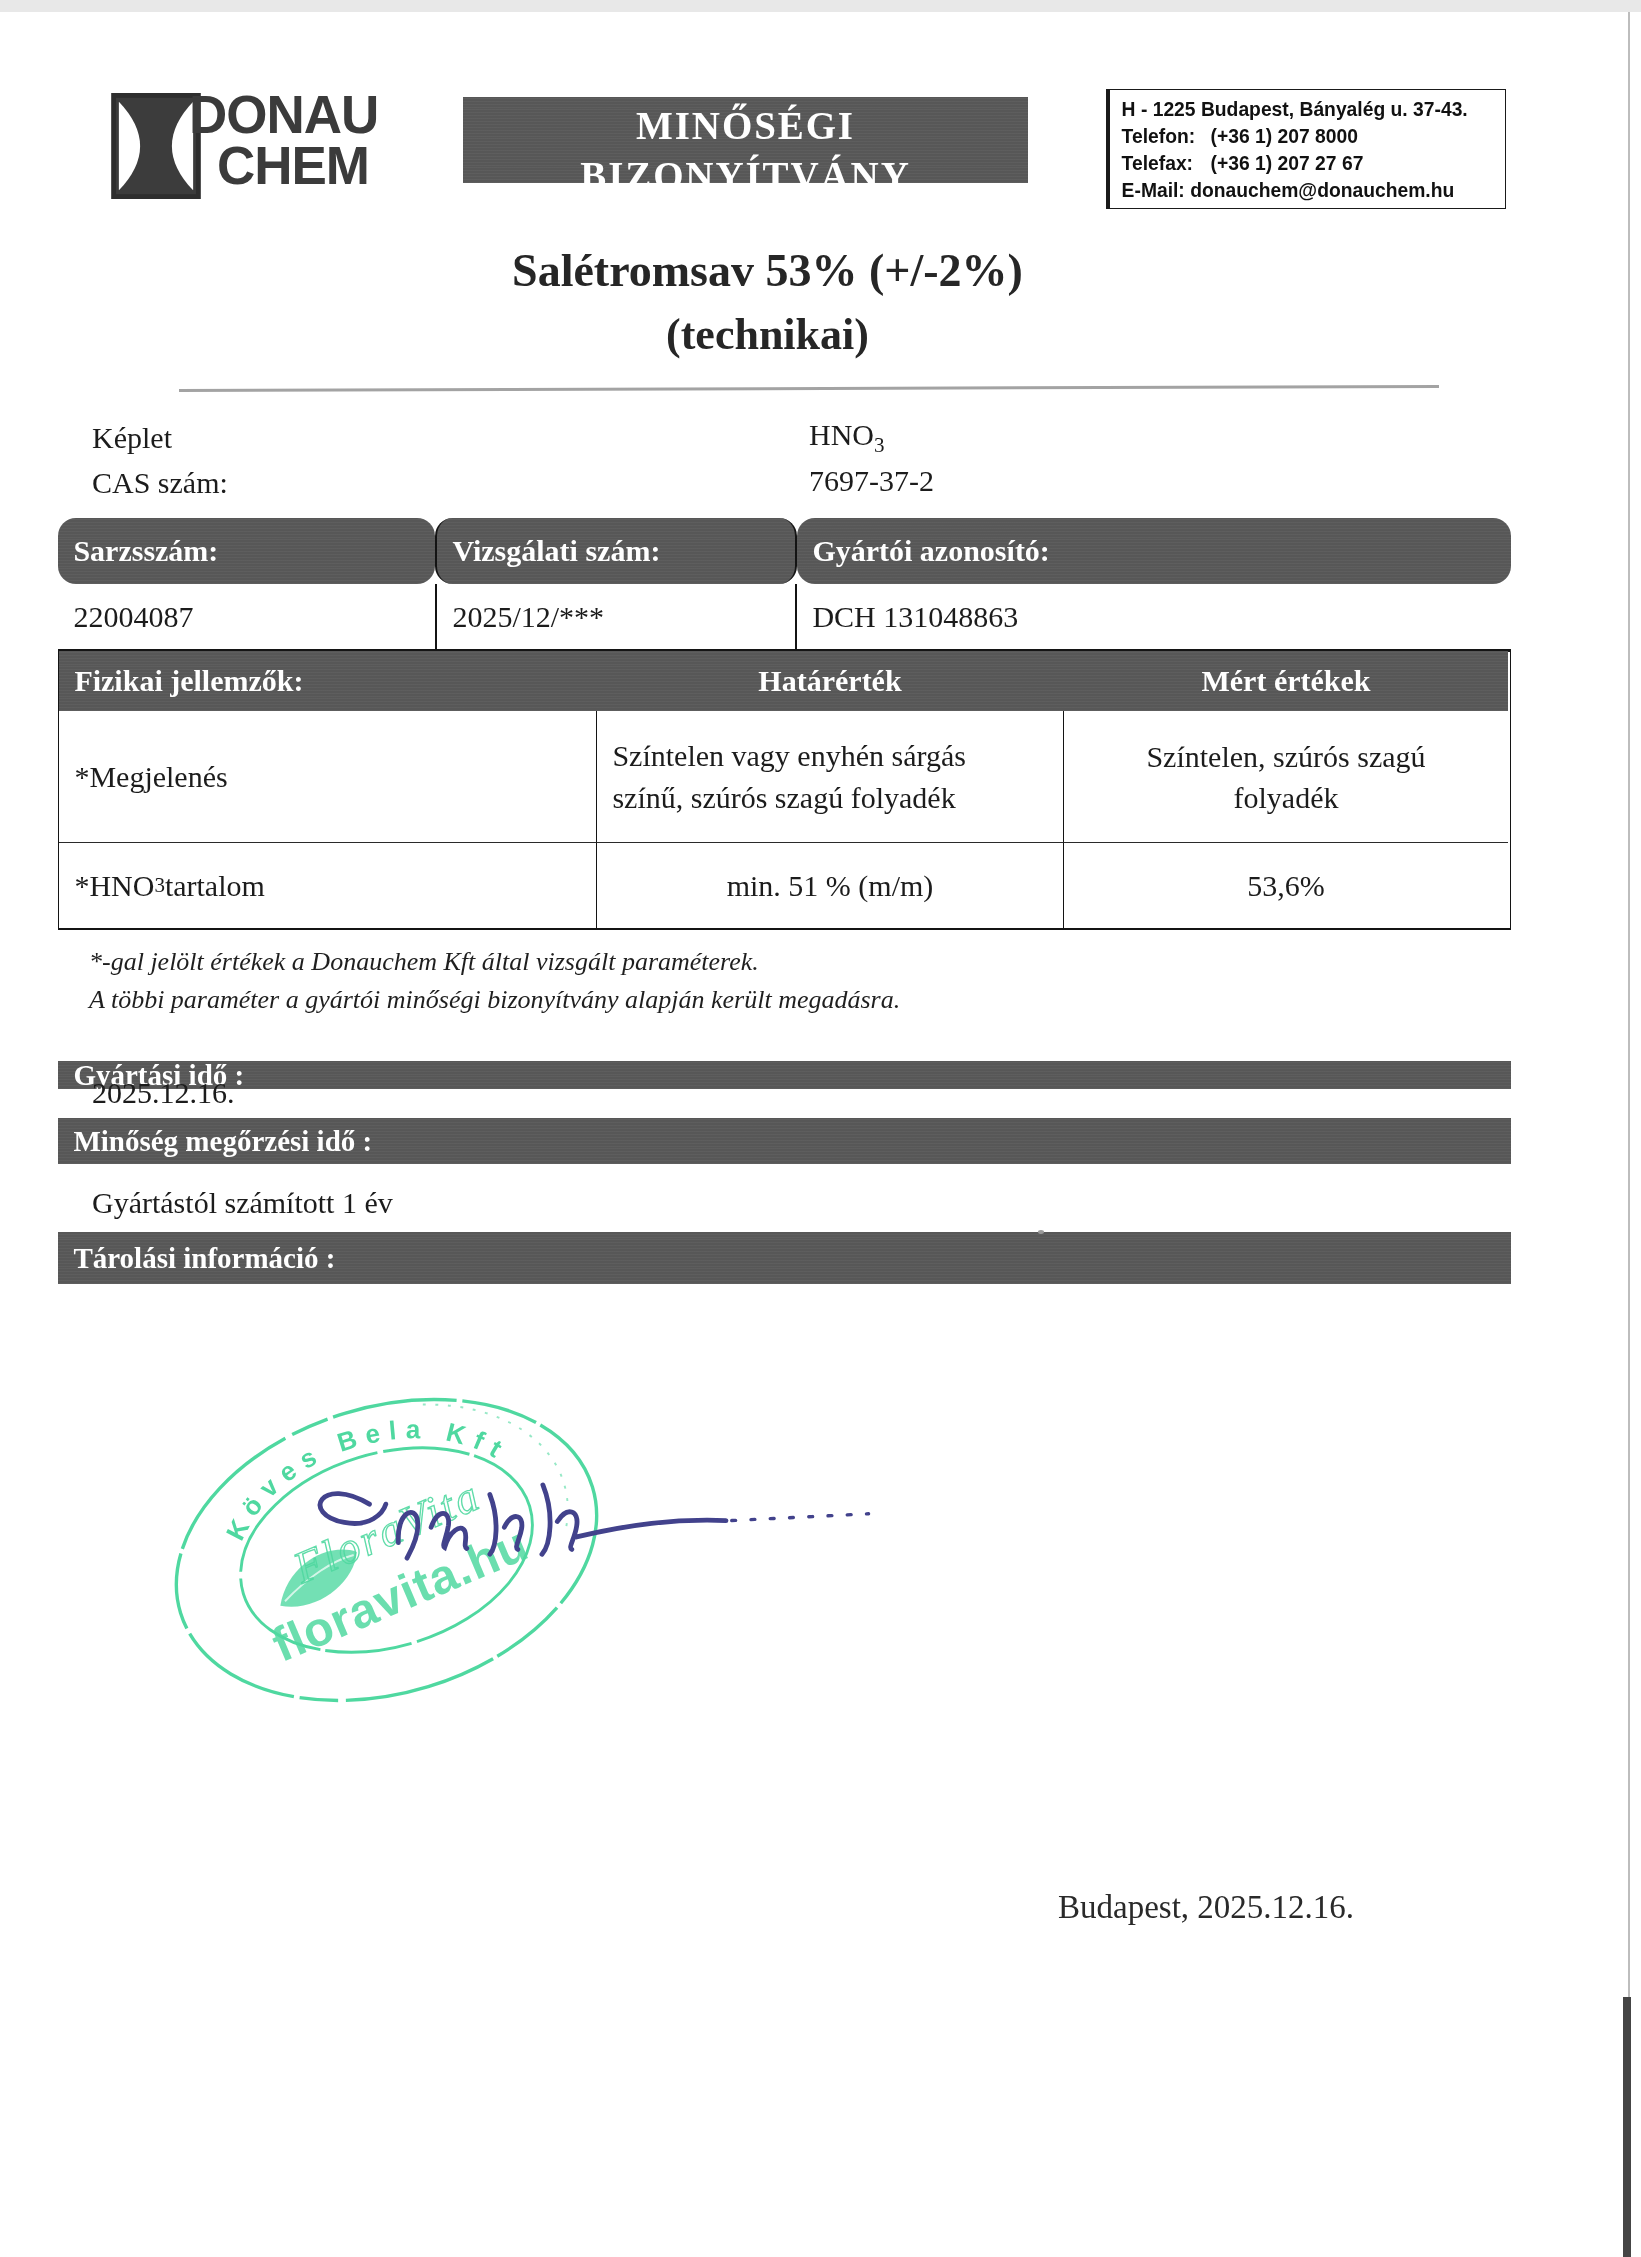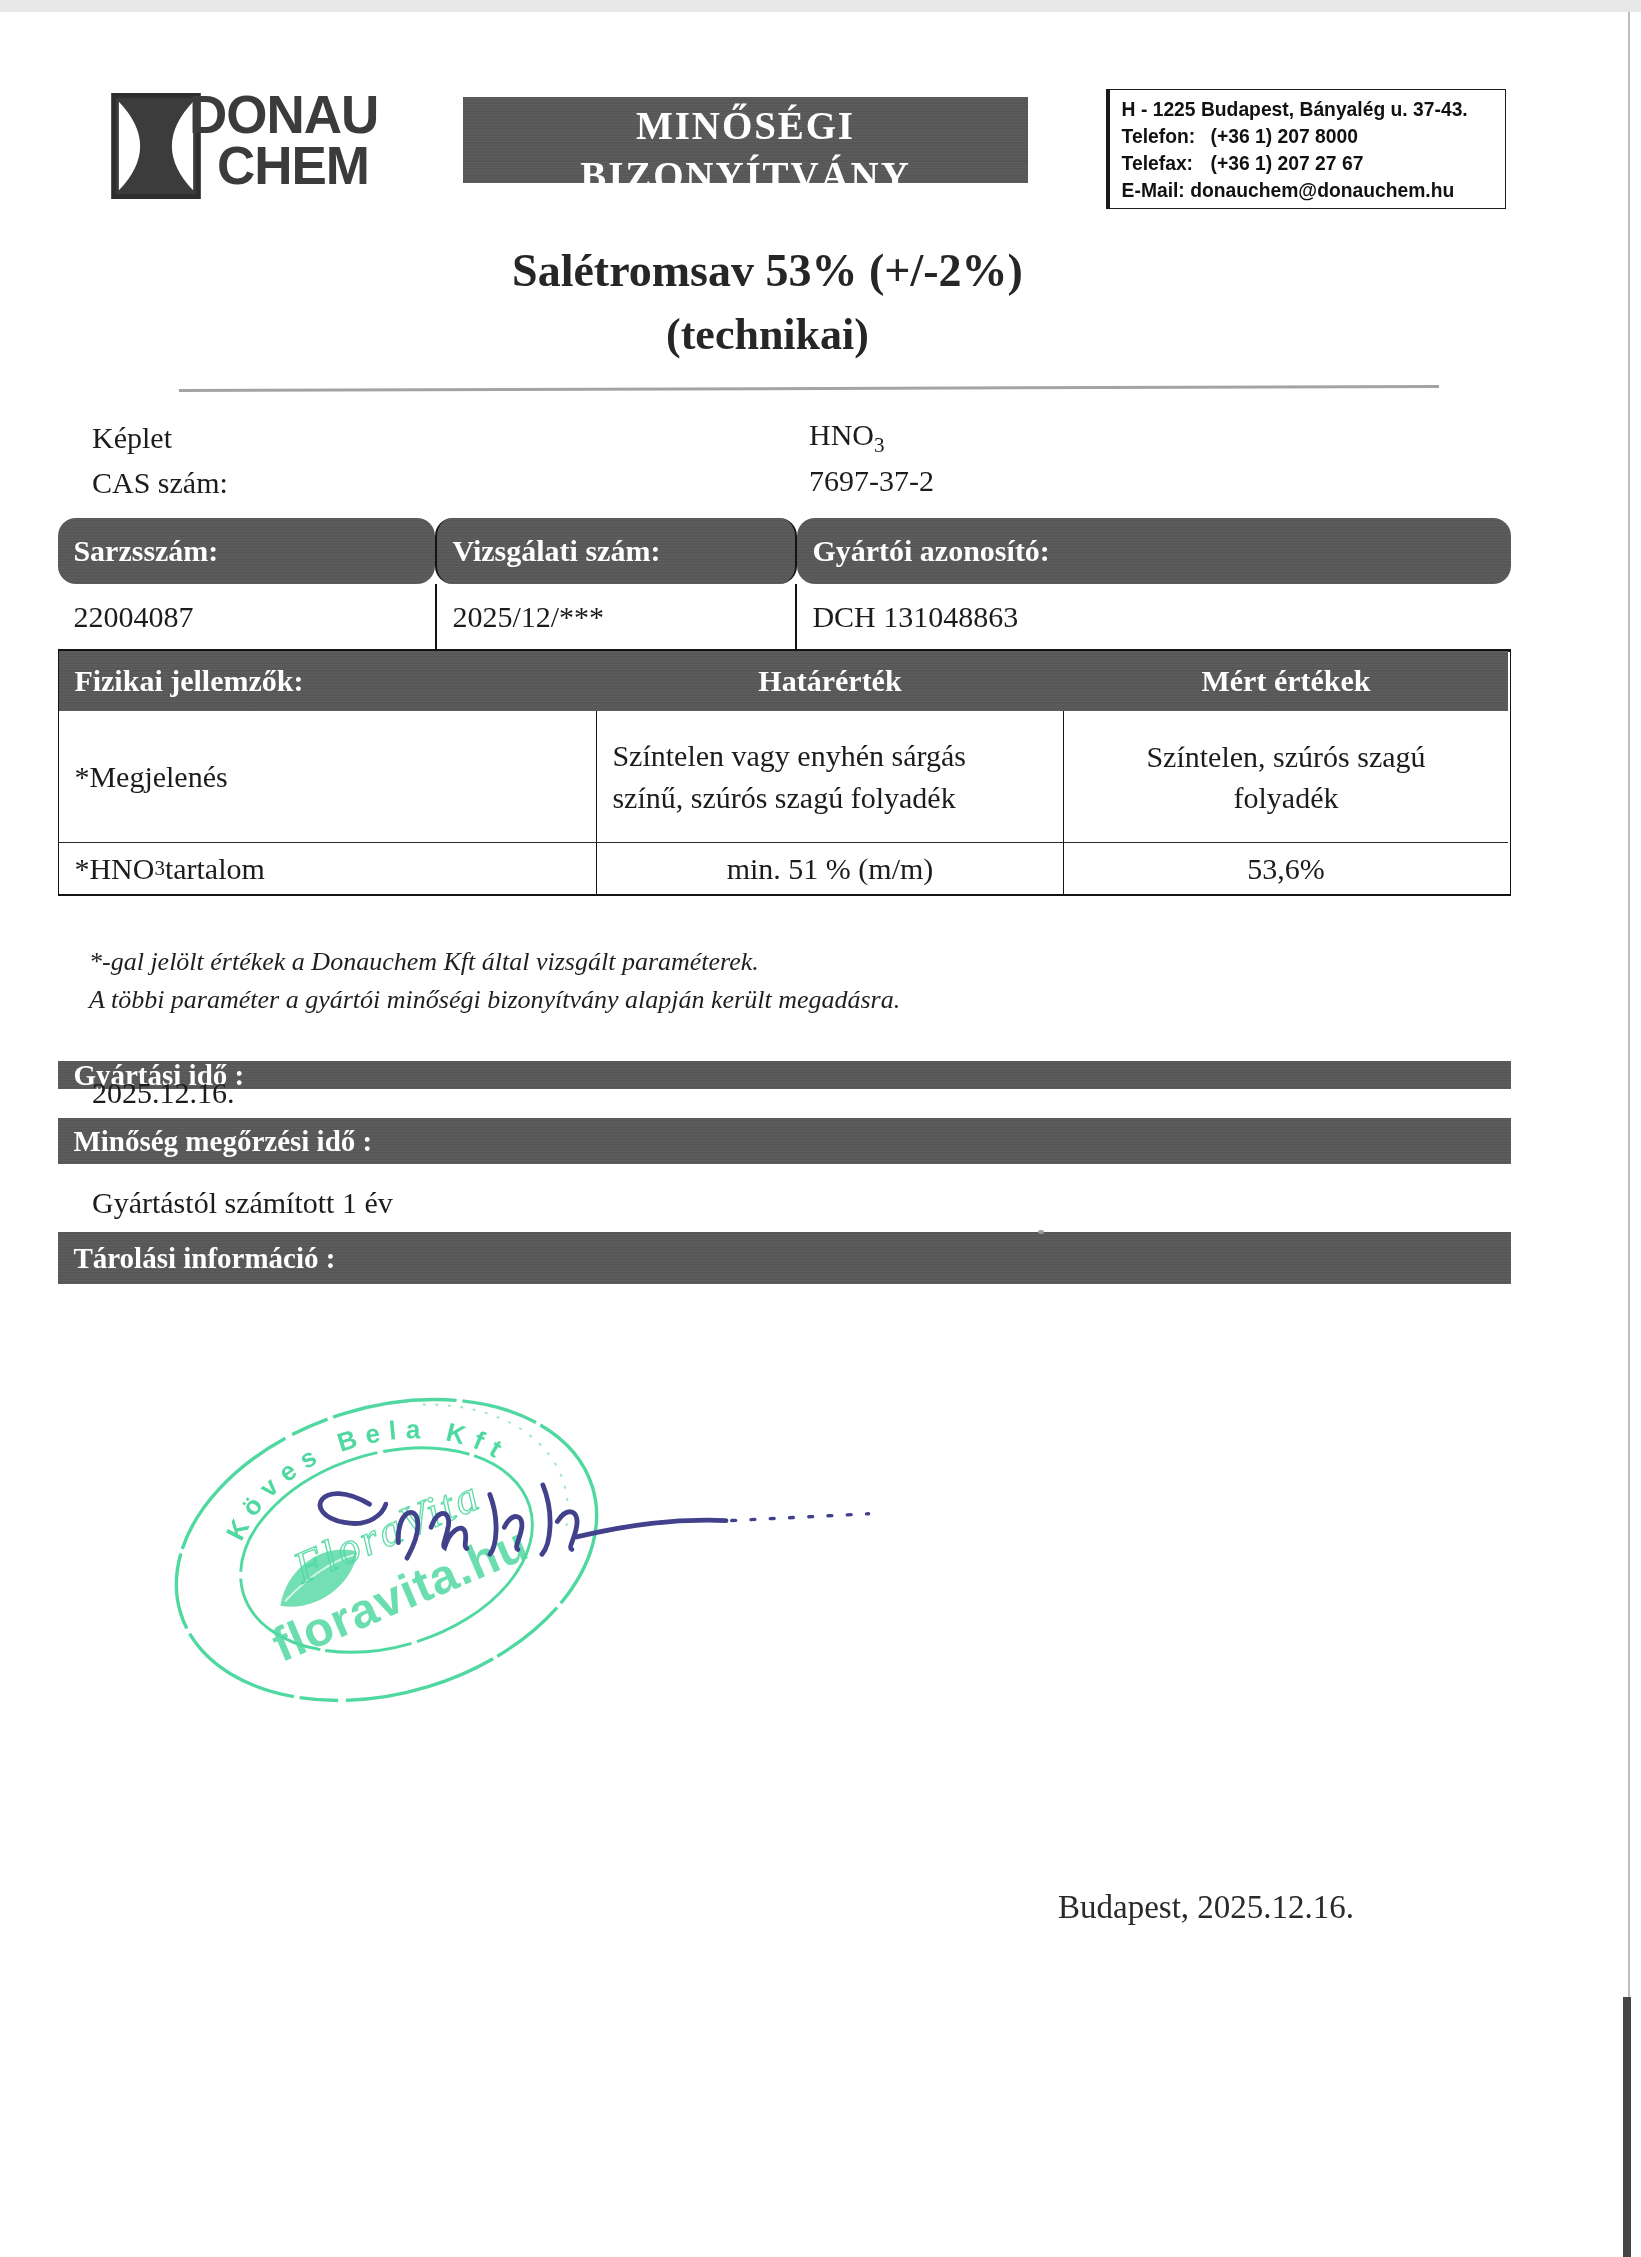--- a/index.html
+++ b/index.html
@@ -56,21 +56,21 @@
   #spec-table{left:58px; top:639px; width:1453px; box-sizing:border-box;
     border-left:1.9px solid #141414; border-right:1.9px solid #141414;
     border-bottom:2.9px solid #141414;
     display:grid; grid-template-columns:537px 468px 444px;}
   #spec-table > div{box-sizing:border-box; display:flex; align-items:center; font-size:30px;}
   #spec-table .hd{background:#575757; color:#fff; font-weight:bold; height:60px;
     background-image:repeating-linear-gradient(0deg, rgba(255,255,255,.04) 0 1px, transparent 1px 2.9px);}
   #spec-table .pl{padding-left:15.4px;}
   #spec-table .ctr{justify-content:center; text-align:center;}
   #spec-table .r1{height:131px; background:#fff;}
-  #spec-table .r2{height:52px; background:#fff; border-top:1.9px solid #2a2a2a;}
+  #spec-table .r2{height:86px; background:#fff; border-top:1.9px solid #2a2a2a;}
   #spec-table .mid{border-left:1.9px solid #141414; border-right:1.9px solid #141414;}
   #spec-table .limit-wrap{width:388px; line-height:42px;}
   #spec-table .meas-wrap{width:338px; line-height:41px;}
 
   
   .footnote{left:89px; font-style:italic; font-size:26px; color:#1f1f1f;}
   #footnote1{top:935px;}
   #footnote2{top:973px;}
 
   

